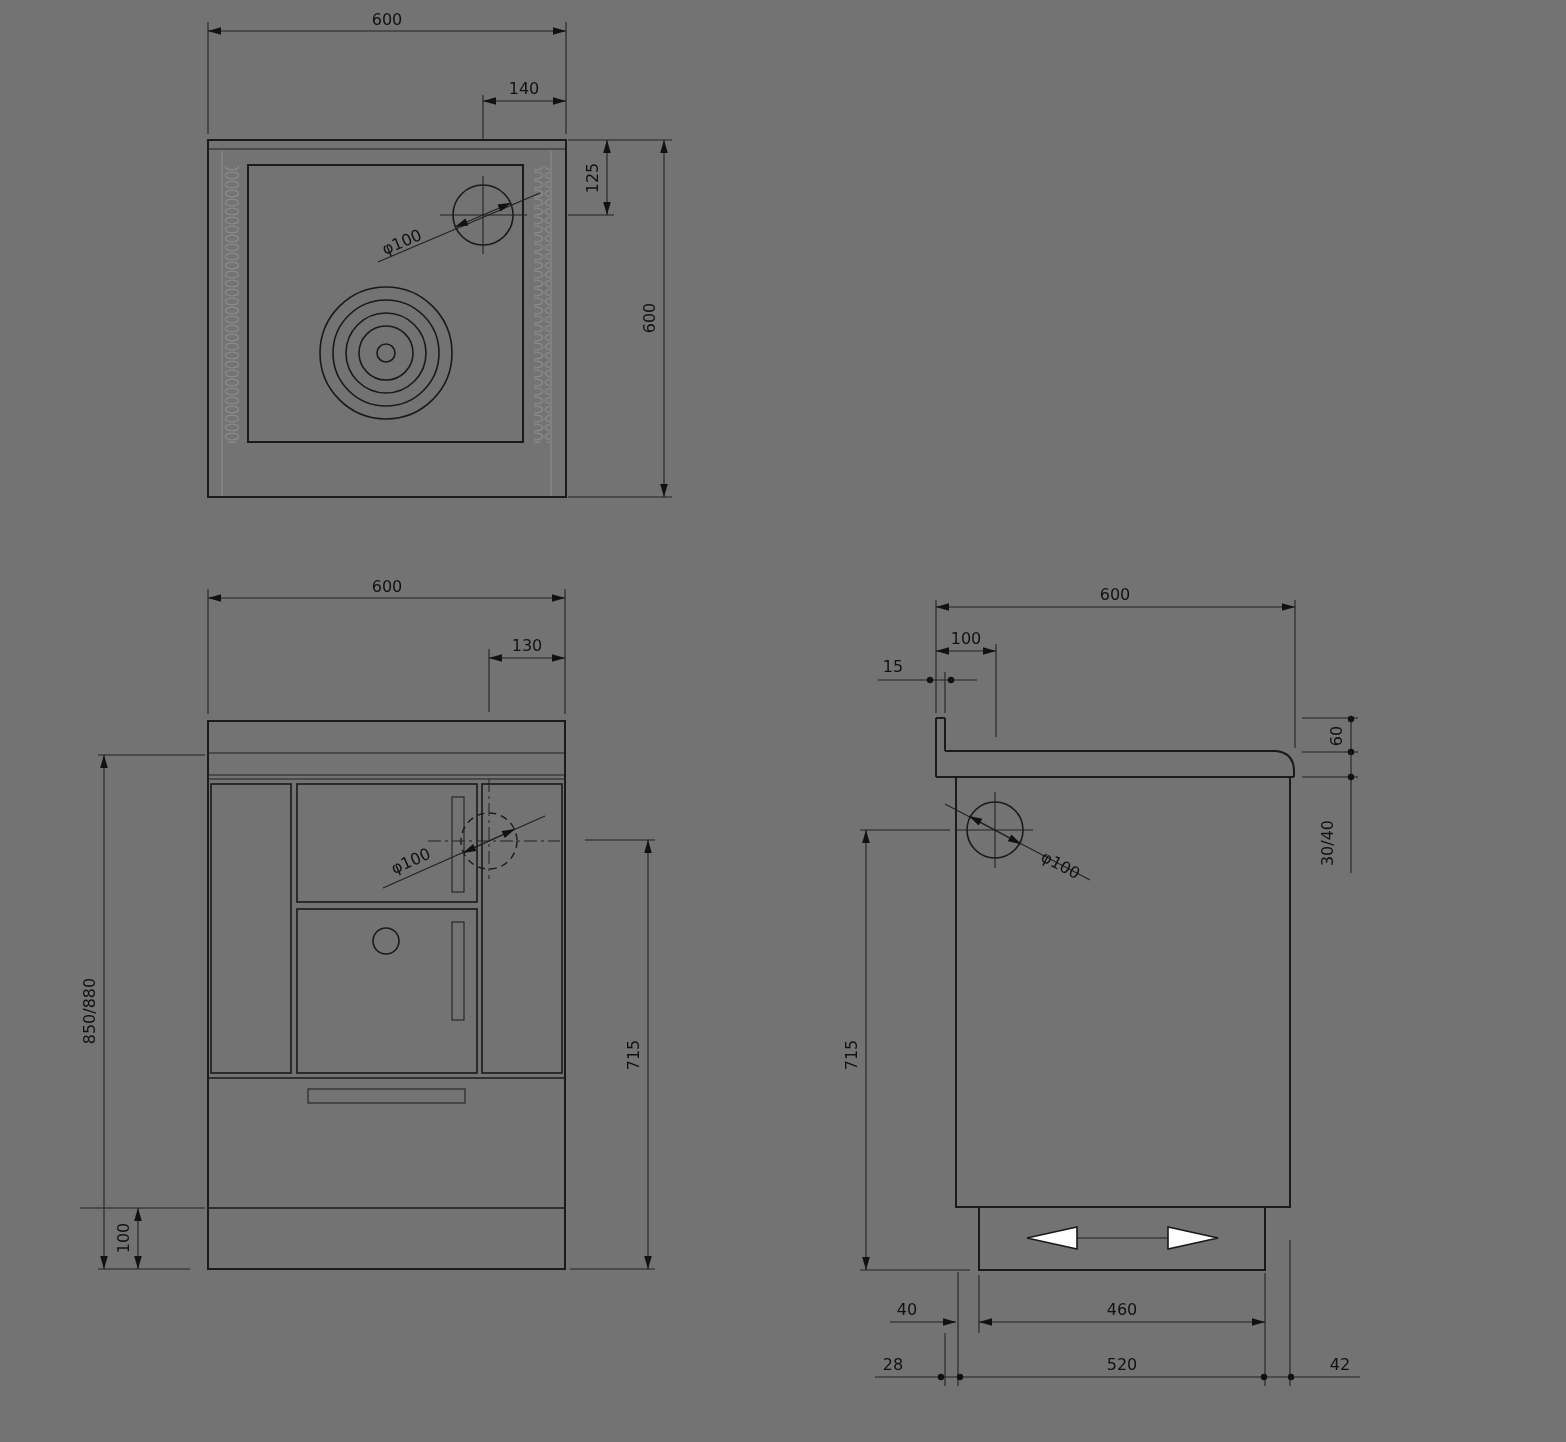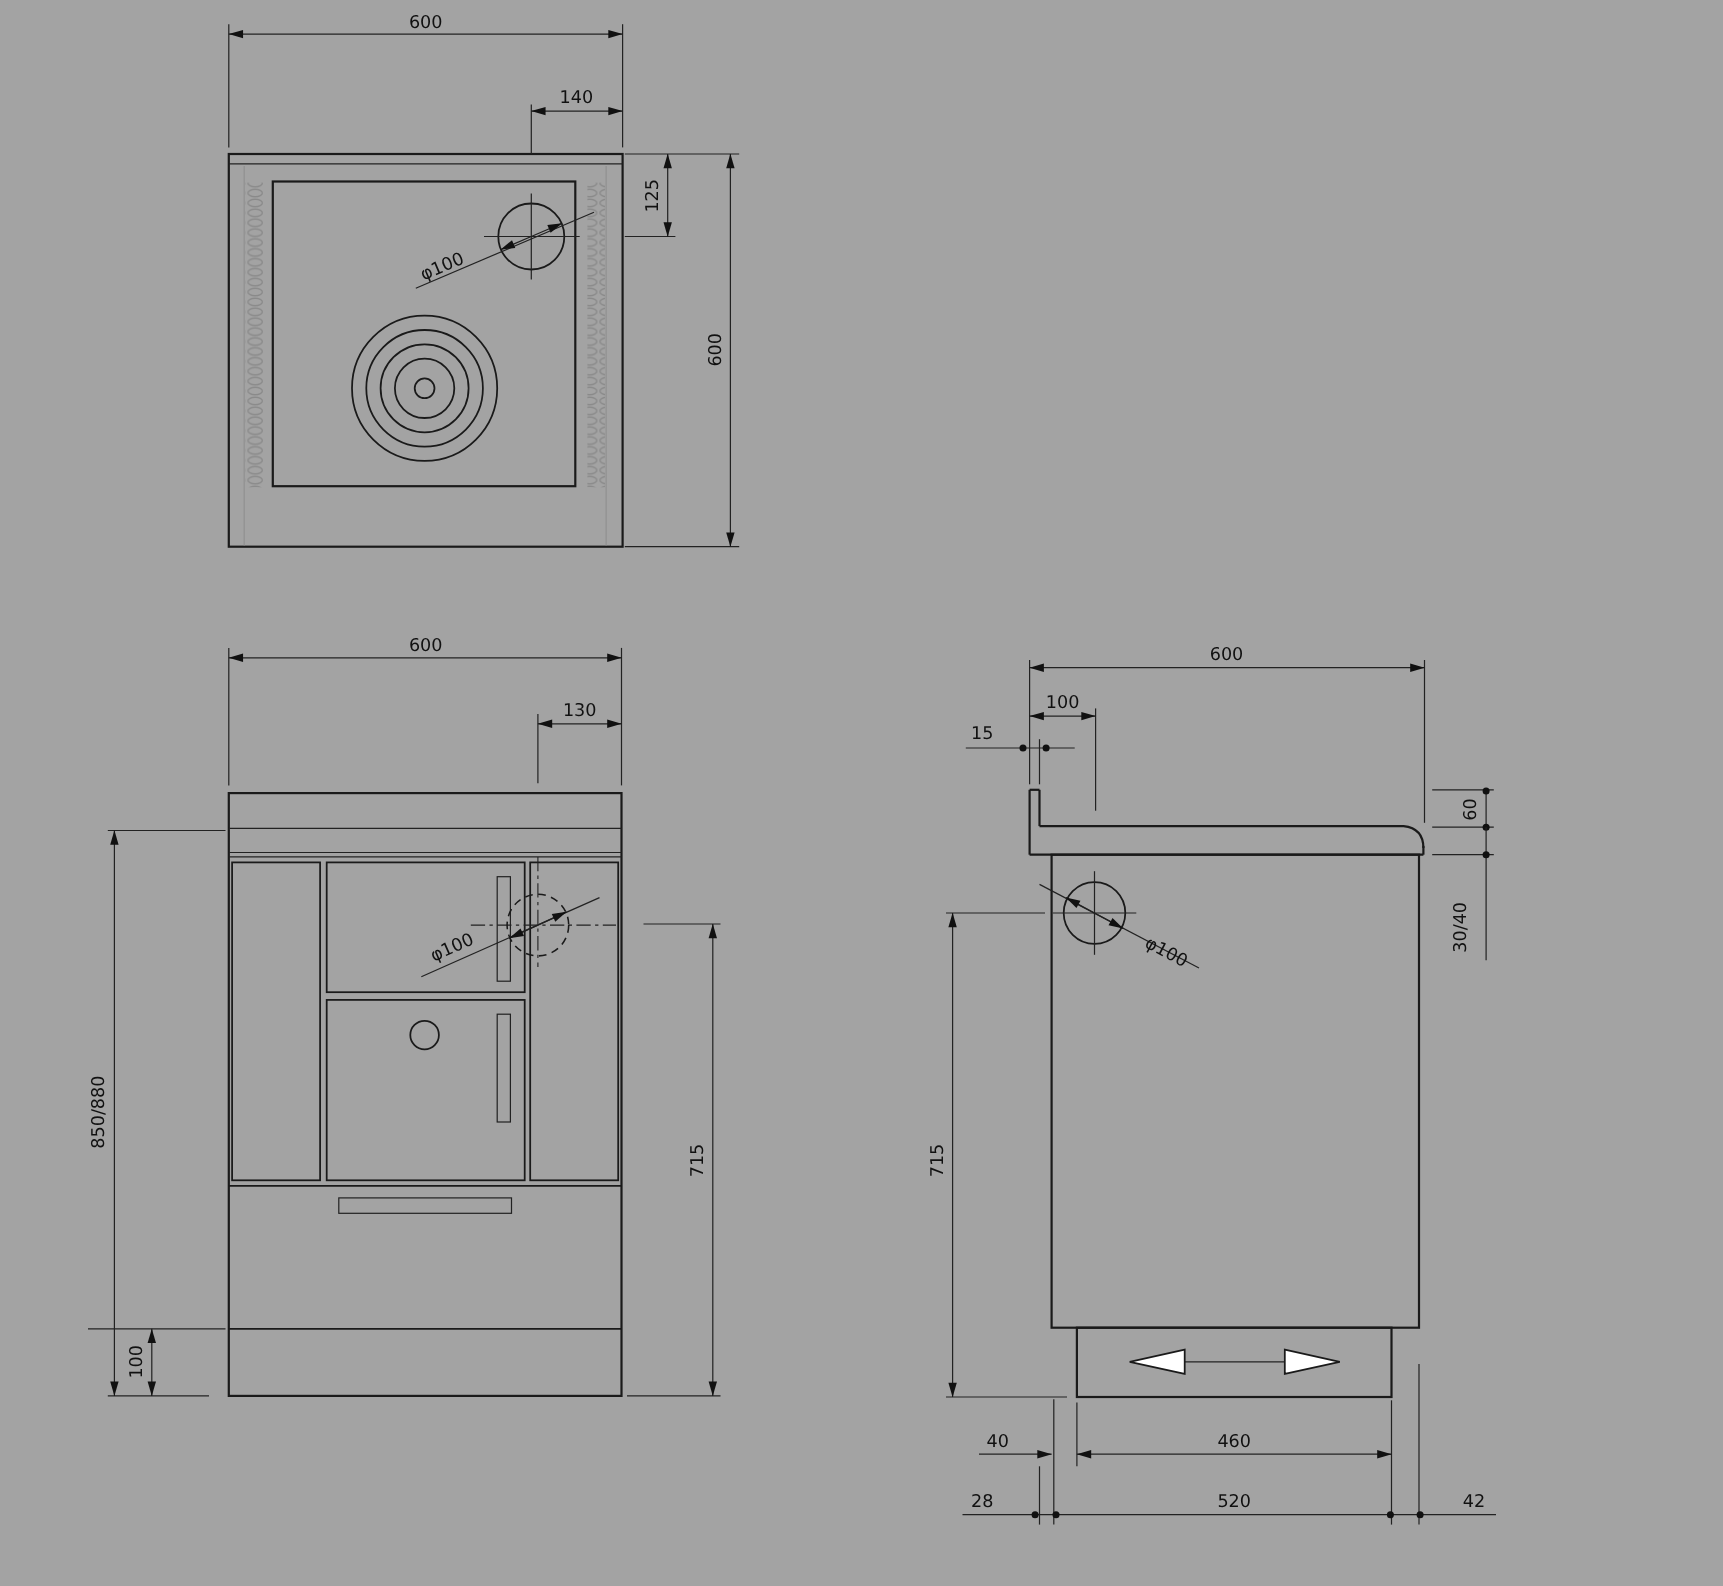--- a/index.html
+++ b/index.html
@@ -1,16 +1,16 @@
 <!DOCTYPE html>
 <html><head>
 <meta charset="utf-8">
 <style>
   html,body{margin:0;padding:0;background:#fff;}
-  .sheet{position:relative;width:1566px;height:1442px;background:#a3a3a3;overflow:hidden;
+  .sheet{position:relative;width:1566px;height:1442px;background:#737373;overflow:hidden;
          font-family:"DejaVu Sans",sans-serif;}
   svg{display:block}
   .outline{fill:none;stroke:#1a1a1a;stroke-width:2;}
   .med{fill:none;stroke:#1a1a1a;stroke-width:1.6;}
   .thin{fill:none;stroke:#222;stroke-width:1.1;}
   .dim{fill:none;stroke:#222;stroke-width:1.1;}
   .cl{fill:none;stroke:#222;stroke-width:1;stroke-dasharray:13 4 3 4;}
   .dashed{fill:none;stroke:#1a1a1a;stroke-width:1.4;stroke-dasharray:7 5;}
   .trimline{fill:none;stroke:#8f8f8f;stroke-width:1;}
   text{fill:#111;font-size:16px;font-family:"DejaVu Sans",sans-serif;}

